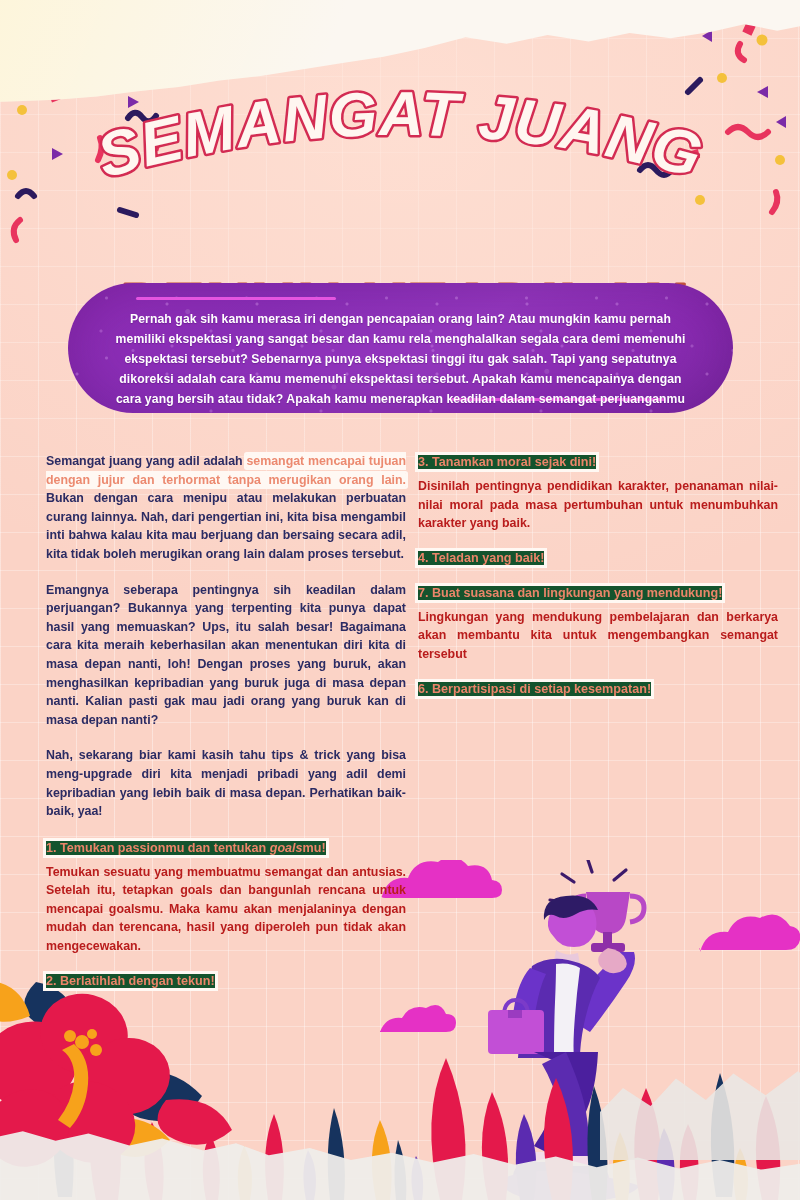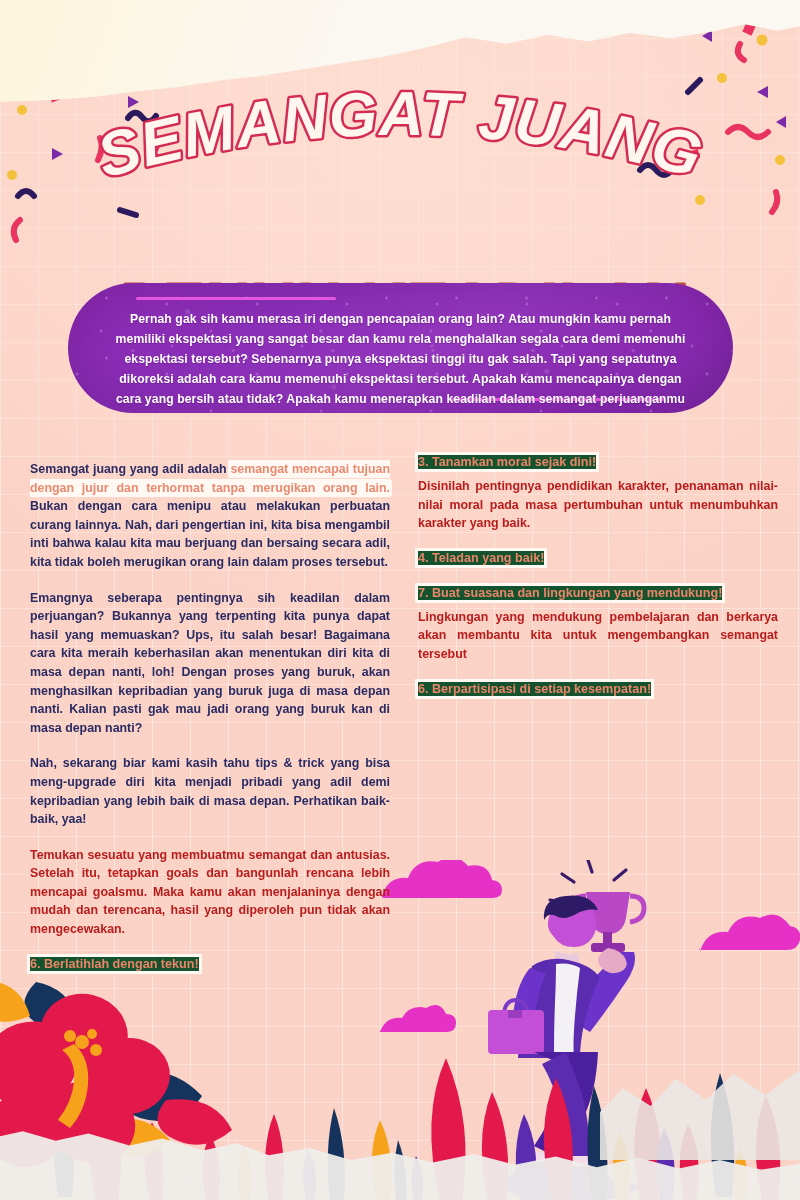--- a/index.html
+++ b/index.html
@@ -85,21 +85,21 @@
   .intro-rule-bot{position:absolute;right:68px;bottom:12px;width:215px;height:3px;background:#E455E0;border-radius:2px;}
   .intro-text{
     position:relative;padding:26px 42px 0 42px;
     color:#FFFFFF;font-size:12.2px;line-height:20px;font-weight:700;text-align:center;
     letter-spacing:.1px;text-shadow:0 1px 1px rgba(70,0,100,.35);
   }
 
   
   .cols{position:absolute;left:0;top:452px;width:800px;}
   .col{position:absolute;top:0;width:360px;}
-  .col-left{left:30px;margin-top:8px;}
+  .col-left{left:46px;}
   .col-right{left:418px;}
 
   p.body{
     margin:0 0 17px 0;
     color:#2B2B63;font-size:12.4px;line-height:18.6px;font-weight:700;
     text-align:justify;text-justify:inter-word;
   }
   p.body:last-child{margin-bottom:0;}
 
   .hl{
@@ -328,25 +328,26 @@
 
     <div class="col col-left">
 
       <p class="body"><span>Semangat juang yang adil adalah </span><span class="hl">semangat mencapai tujuan dengan jujur dan terhormat tanpa merugikan orang lain.</span><span> Bukan dengan cara menipu atau melakukan perbuatan curang lainnya. Nah, dari pengertian ini, kita bisa mengambil inti bahwa kalau kita mau berjuang dan bersaing secara adil, kita tidak boleh merugikan orang lain dalam proses tersebut.</span></p>
 
       <p class="body">Emangnya seberapa pentingnya sih keadilan dalam perjuangan? Bukannya yang terpenting kita punya dapat hasil yang memuaskan? Ups, itu salah besar! Bagaimana cara kita meraih keberhasilan akan menentukan diri kita di masa depan nanti, loh! Dengan proses yang buruk, akan menghasilkan kepribadian yang buruk juga di masa depan nanti. Kalian pasti gak mau jadi orang yang buruk kan di masa depan nanti?</p>
 
       <p class="body">Nah, sekarang biar kami kasih tahu tips &amp; trick yang bisa meng-upgrade diri kita menjadi pribadi yang adil demi kepribadian yang lebih baik di masa depan. Perhatikan baik-baik, yaa!</p>
 
       <div class="tip">
-        <p class="tip-body">Temukan sesuatu yang membuatmu semangat dan antusias. Setelah itu, tetapkan goals dan bangunlah rencana lebih mencapai goalsmu. Maka kamu akan menjalaninya dengan mudah dan terencana, hasil yang diperoleh pun tidak akan mengecewakan.</p>
-      </div>
-
-      <div class="tip">
-        <span class="tip-head">6. Berlatihlah dengan tekun!</span>
+        <span class="tip-head"><span>1. Temukan passionmu dan tentukan </span><em>goals</em><span>mu!</span></span>
+        <p class="tip-body">Temukan sesuatu yang membuatmu semangat dan antusias. Setelah itu, tetapkan goals dan bangunlah rencana untuk mencapai goalsmu. Maka kamu akan menjalaninya dengan mudah dan terencana, hasil yang diperoleh pun tidak akan mengecewakan.</p>
+      </div>
+
+      <div class="tip">
+        <span class="tip-head">2. Berlatihlah dengan tekun!</span>
       </div>
 
     </div>
 
     <div class="col col-right">
 
       <div class="tip">
         <span class="tip-head">3. Tanamkan moral sejak dini!</span>
         <p class="tip-body">Disinilah pentingnya pendidikan karakter, penanaman nilai-nilai moral pada masa pertumbuhan untuk menumbuhkan karakter yang baik.</p>
       </div>

